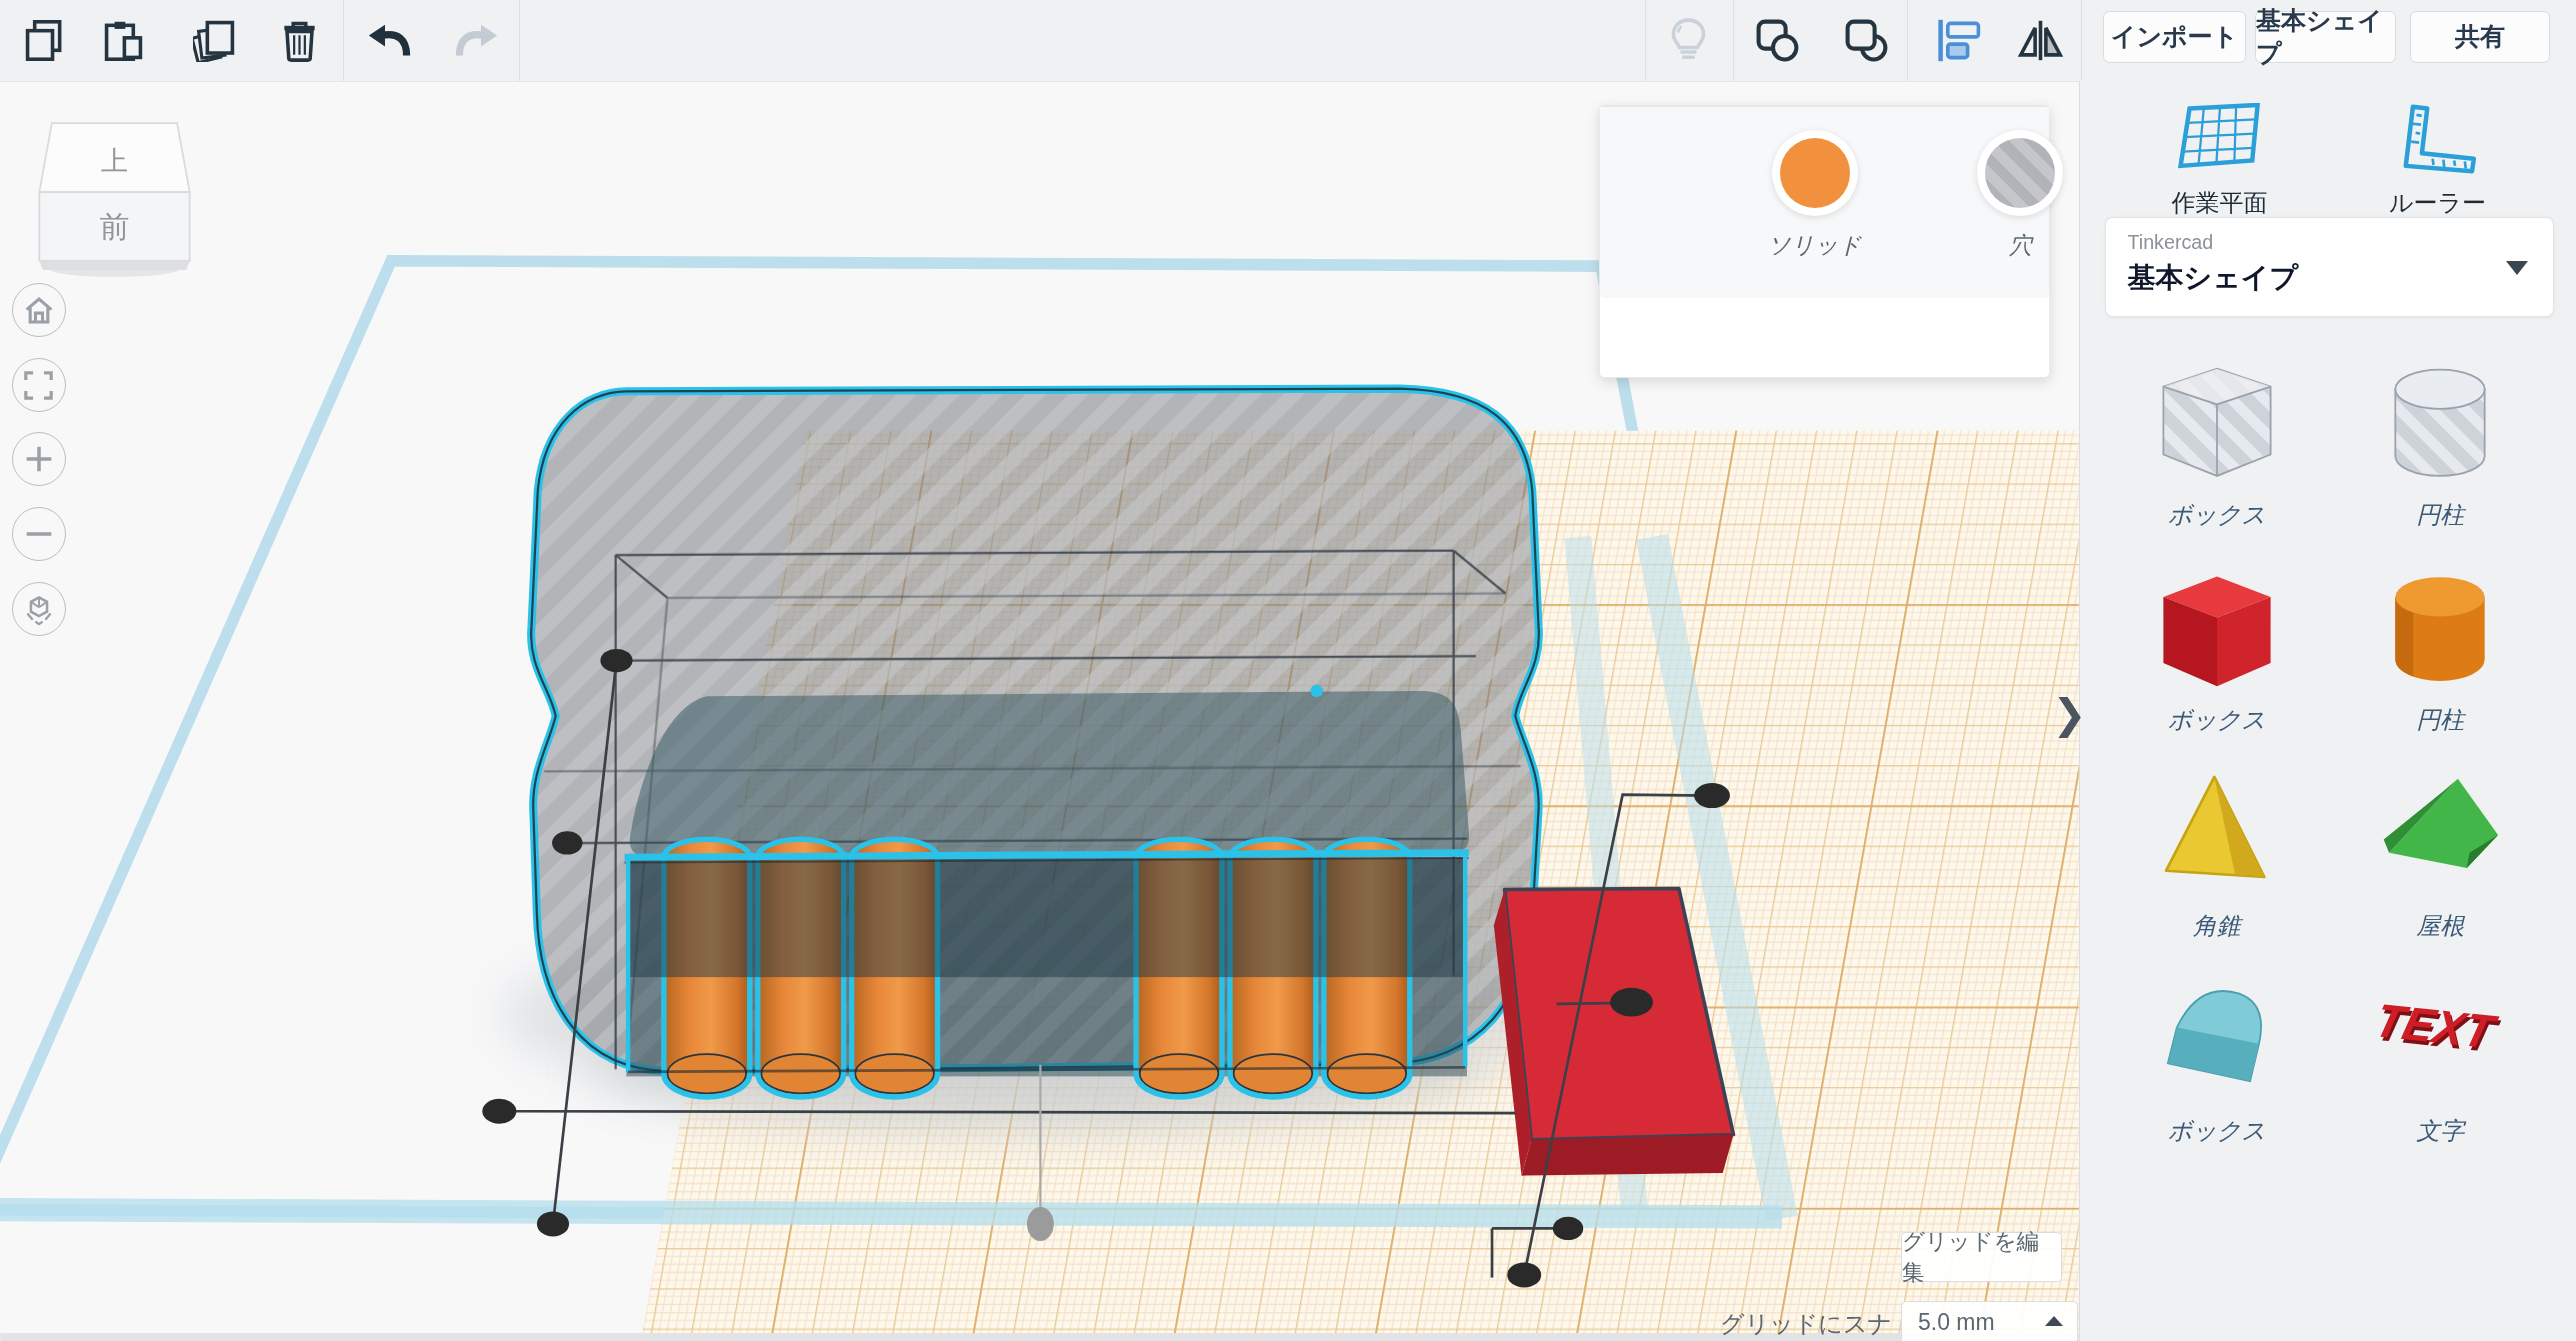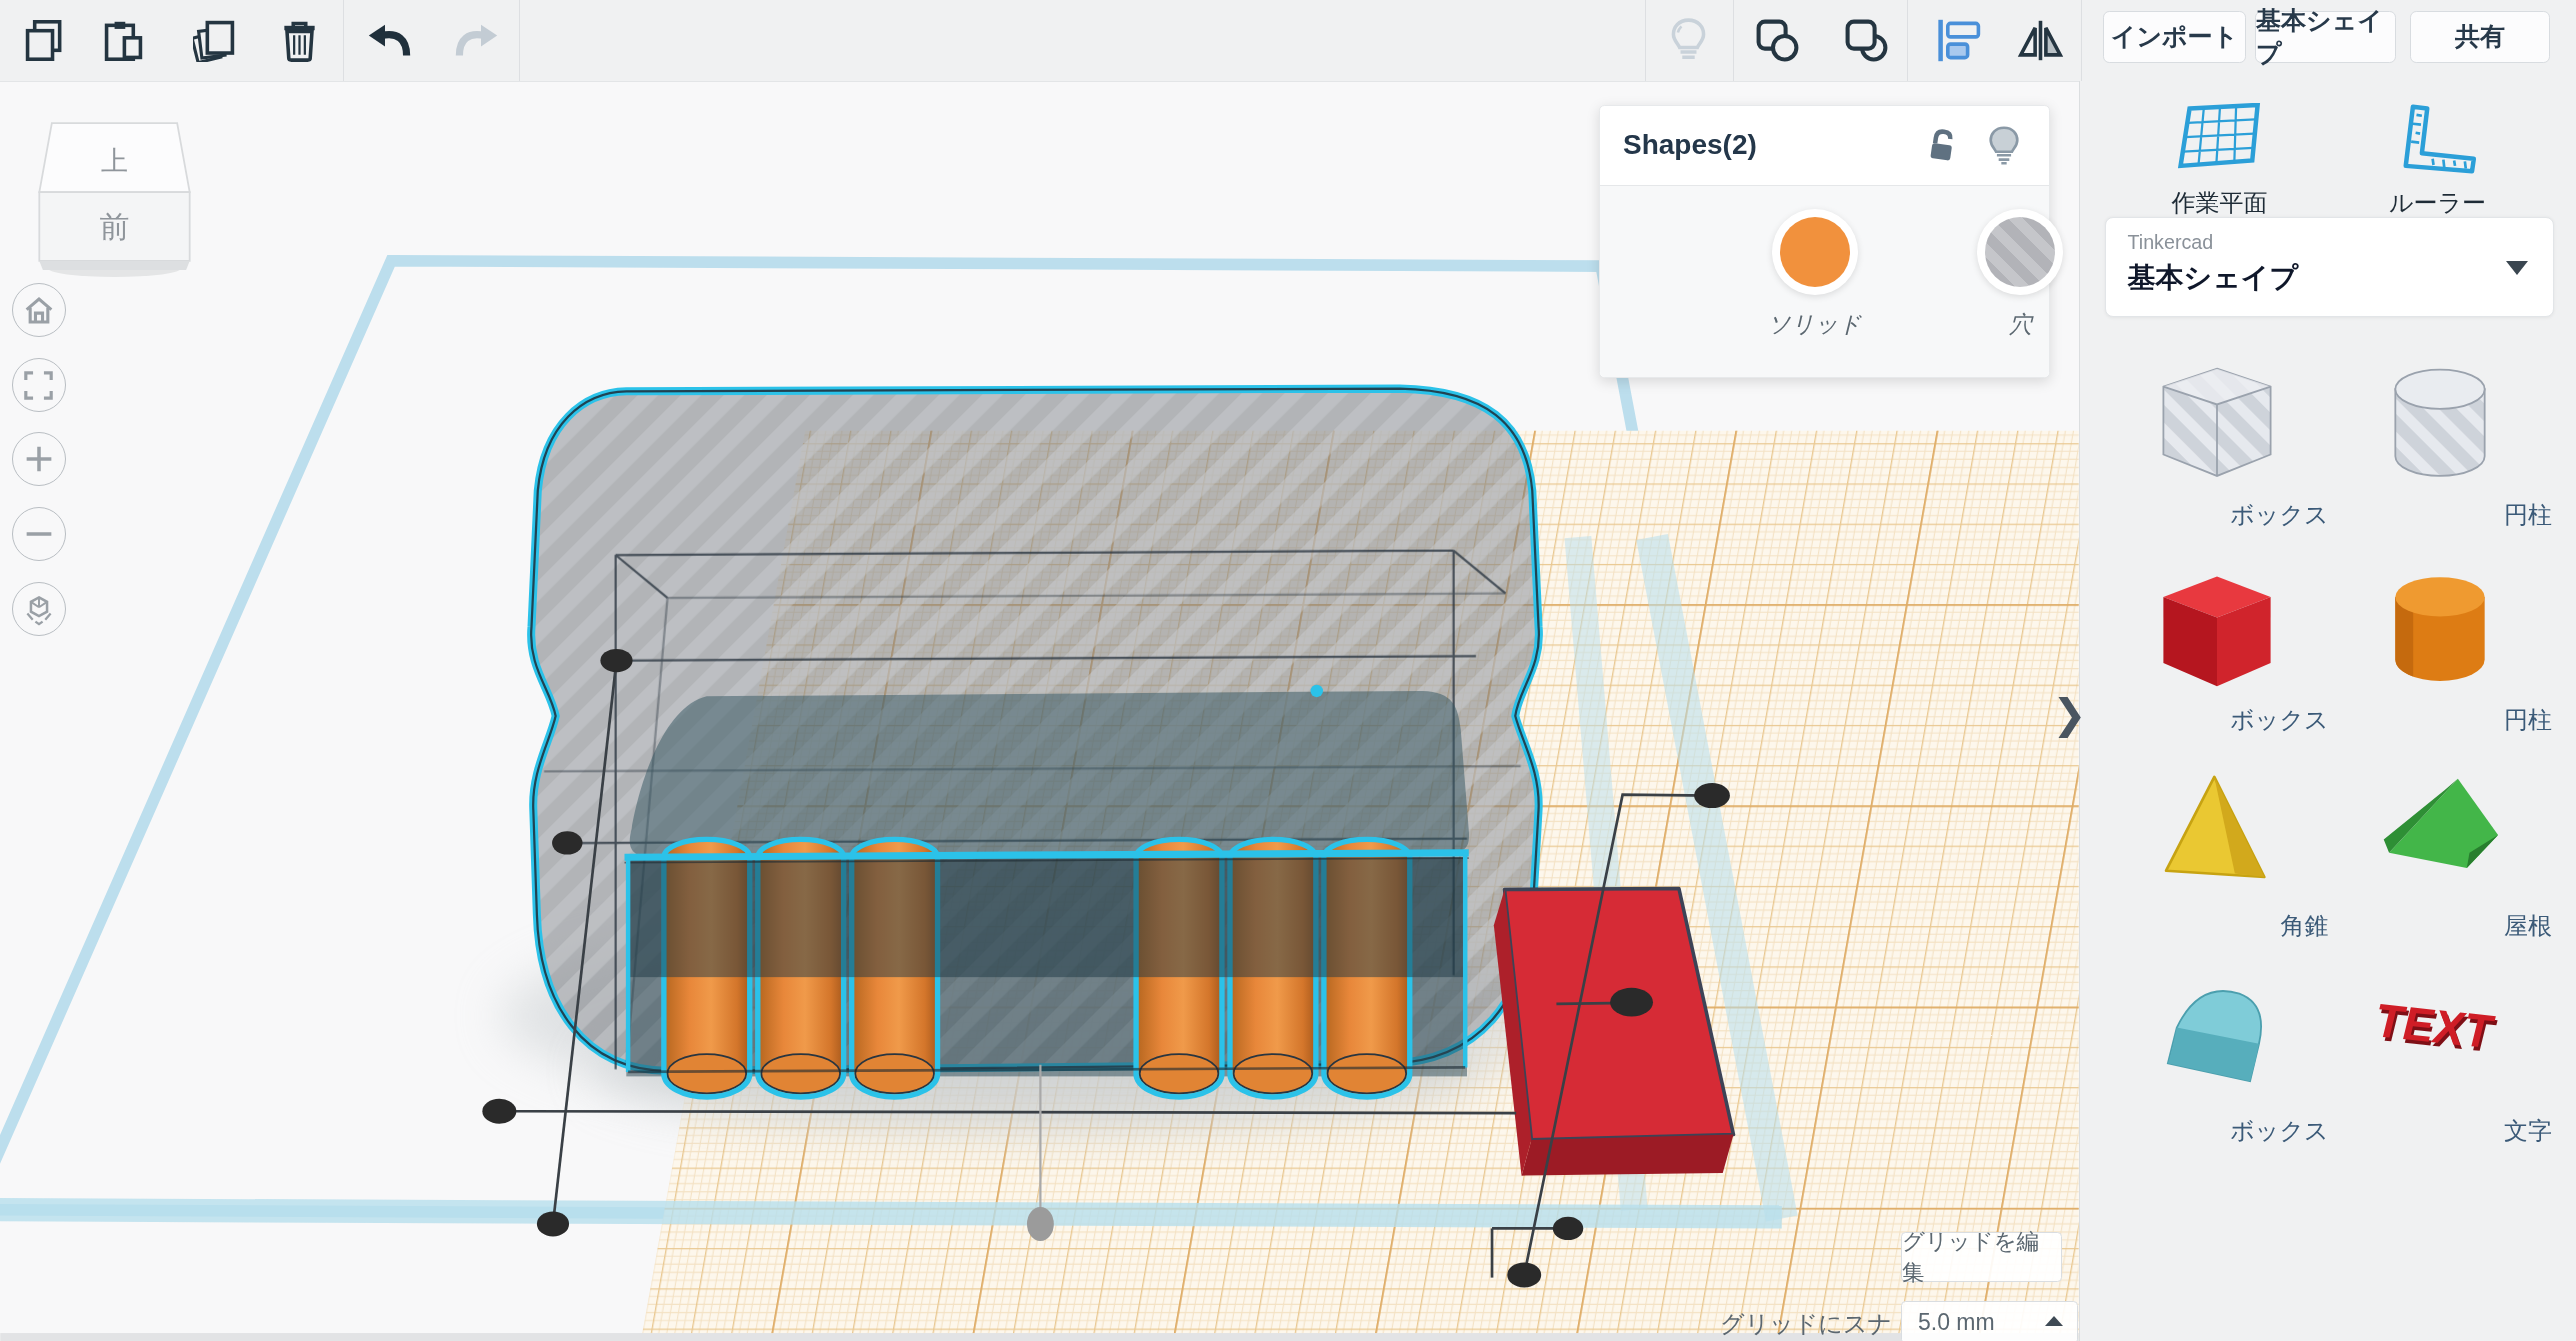--- a/index.html
+++ b/index.html
@@ -28,21 +28,21 @@
   #sidebar{left:2079px;top:81px;width:497px;height:1261px;background:#f0f1f2;border-left:0.9px solid #dbdee0;}
   .side-tool{position:absolute;top:21.5px;width:197px;text-align:center;cursor:pointer;}
   .side-tool .lbl{margin-top:9px;font-size:24px;color:#1e2b36;}
   #lib-card{position:absolute;left:25px;top:136px;width:447px;height:98px;background:#ffffff;border:0.9px solid #e2e5e8;
             border-radius:8px;box-shadow:0 0.9px 3.6px rgba(0,0,0,.06);cursor:pointer;}
   #lib-card .brand{position:absolute;left:21.5px;top:12.5px;font-size:19.7px;color:#8a9199;}
   #lib-card .sel{position:absolute;left:21.5px;top:41px;font-size:28px;font-weight:700;color:#0f172a;}
   #lib-card .caret{position:absolute;right:25px;top:43px;width:0;height:0;border-left:11.6px solid transparent;
                    border-right:11.6px solid transparent;border-top:14.3px solid #3a4650;}
   #shape-grid{position:absolute;left:25px;top:277px;width:447px;display:grid;grid-template-columns:1fr 1fr;row-gap:32px;}
-  .shape-tile{text-align:right;cursor:pointer;}
+  .shape-tile{text-align:center;cursor:pointer;font-style:italic;}
   .shape-tile svg{display:block;margin:0 auto;}
   .shape-tile .lbl{margin-top:7.2px;font-size:24px;color:#3b5a78;}
   #collapse{left:2050px;top:682px;width:39px;height:63px;display:flex;align-items:center;justify-content:center;
             font-size:41px;color:#4a5560;cursor:pointer;}
   
   .grid-btn{position:absolute;background:rgba(255,255,255,.92);border:1.8px solid #d9dde1;border-radius:4.5px;
             color:#5b6770;display:flex;align-items:center;cursor:pointer;}
   #edit-grid{left:1901px;top:1232px;width:159px;height:48px;justify-content:center;font-size:22.4px;}
   #snap-label{left:1704px;top:1308px;width:188px;text-align:right;font-size:24px;color:#5b6770;}
   #snap-select{left:1901px;top:1301px;width:159px;height:41px;font-size:23px;padding-left:16px;justify-content:flex-start;}
@@ -335,37 +335,20 @@
   </div>
   <div class="nav-circle" style="top:582px">
     <svg width="34" height="34" viewBox="0 0 38 38">
         <path d="M19 6 L28 11 V22 L19 27 L10 22 V11 Z" fill="none" stroke="#9aa0a6" stroke-width="2.8"></path>
         <path d="M19 6 V17 M19 17 L28 11 M19 17 L10 11" stroke="#9aa0a6" stroke-width="2.2"></path>
         <path d="M6 24 L12 31 M32 24 L26 31 M15 33 L19 36 L23 33" fill="none" stroke="#9aa0a6" stroke-width="2.5"></path>
       </svg>
   </div>
 
   <div id="sel-panel" class="abs">
-    <div class="hdr">
-      <div class="title">Shapes(2)</div>
-      <div class="abs" style="right:89px;top:21.5px;cursor:pointer">
-        <svg width="36" height="36" viewBox="0 0 40 40">
-            <g transform="rotate(8 20 20)">
-              <path d="M12 18 V12 Q12 4 20 4 Q28 4 28 11" fill="none" stroke="#5f7181" stroke-width="5"></path>
-              <rect x="9" y="18" width="22" height="17" rx="3" fill="#5f7181"></rect>
-            </g>
-          </svg>
-      </div>
-      <div class="abs" style="right:27px;top:19.7px;cursor:pointer">
-        <svg width="36" height="39" viewBox="0 0 40 44">
-            <path d="M20 2 C10 2 5 9 5 16 C5 22 9 25 11 29 H29 C31 25 35 22 35 16 C35 9 30 2 20 2 Z" fill="#c8d0d6" stroke="#8a99a6" stroke-width="3"></path>
-            <path d="M12 33 H28 M14 38 H26 M17 42 H23" stroke="#8a99a6" stroke-width="3"></path>
-          </svg>
-      </div>
-    </div>
     <div class="body">
       <div class="mat-circle" style="left:172px">
         <div class="mat-inner" style="background:#f1913d"></div>
       </div>
       <div class="mat-label" style="left:125px">ソリッド</div>
       <div class="mat-circle" style="left:377px">
         <div class="mat-inner" style="background:repeating-linear-gradient(45deg,#c5c6ca 0 10.7px,#b2b3b8 10.7px 21.5px)"></div>
       </div>
       <div class="mat-label" style="left:331px">穴</div>
     </div>

